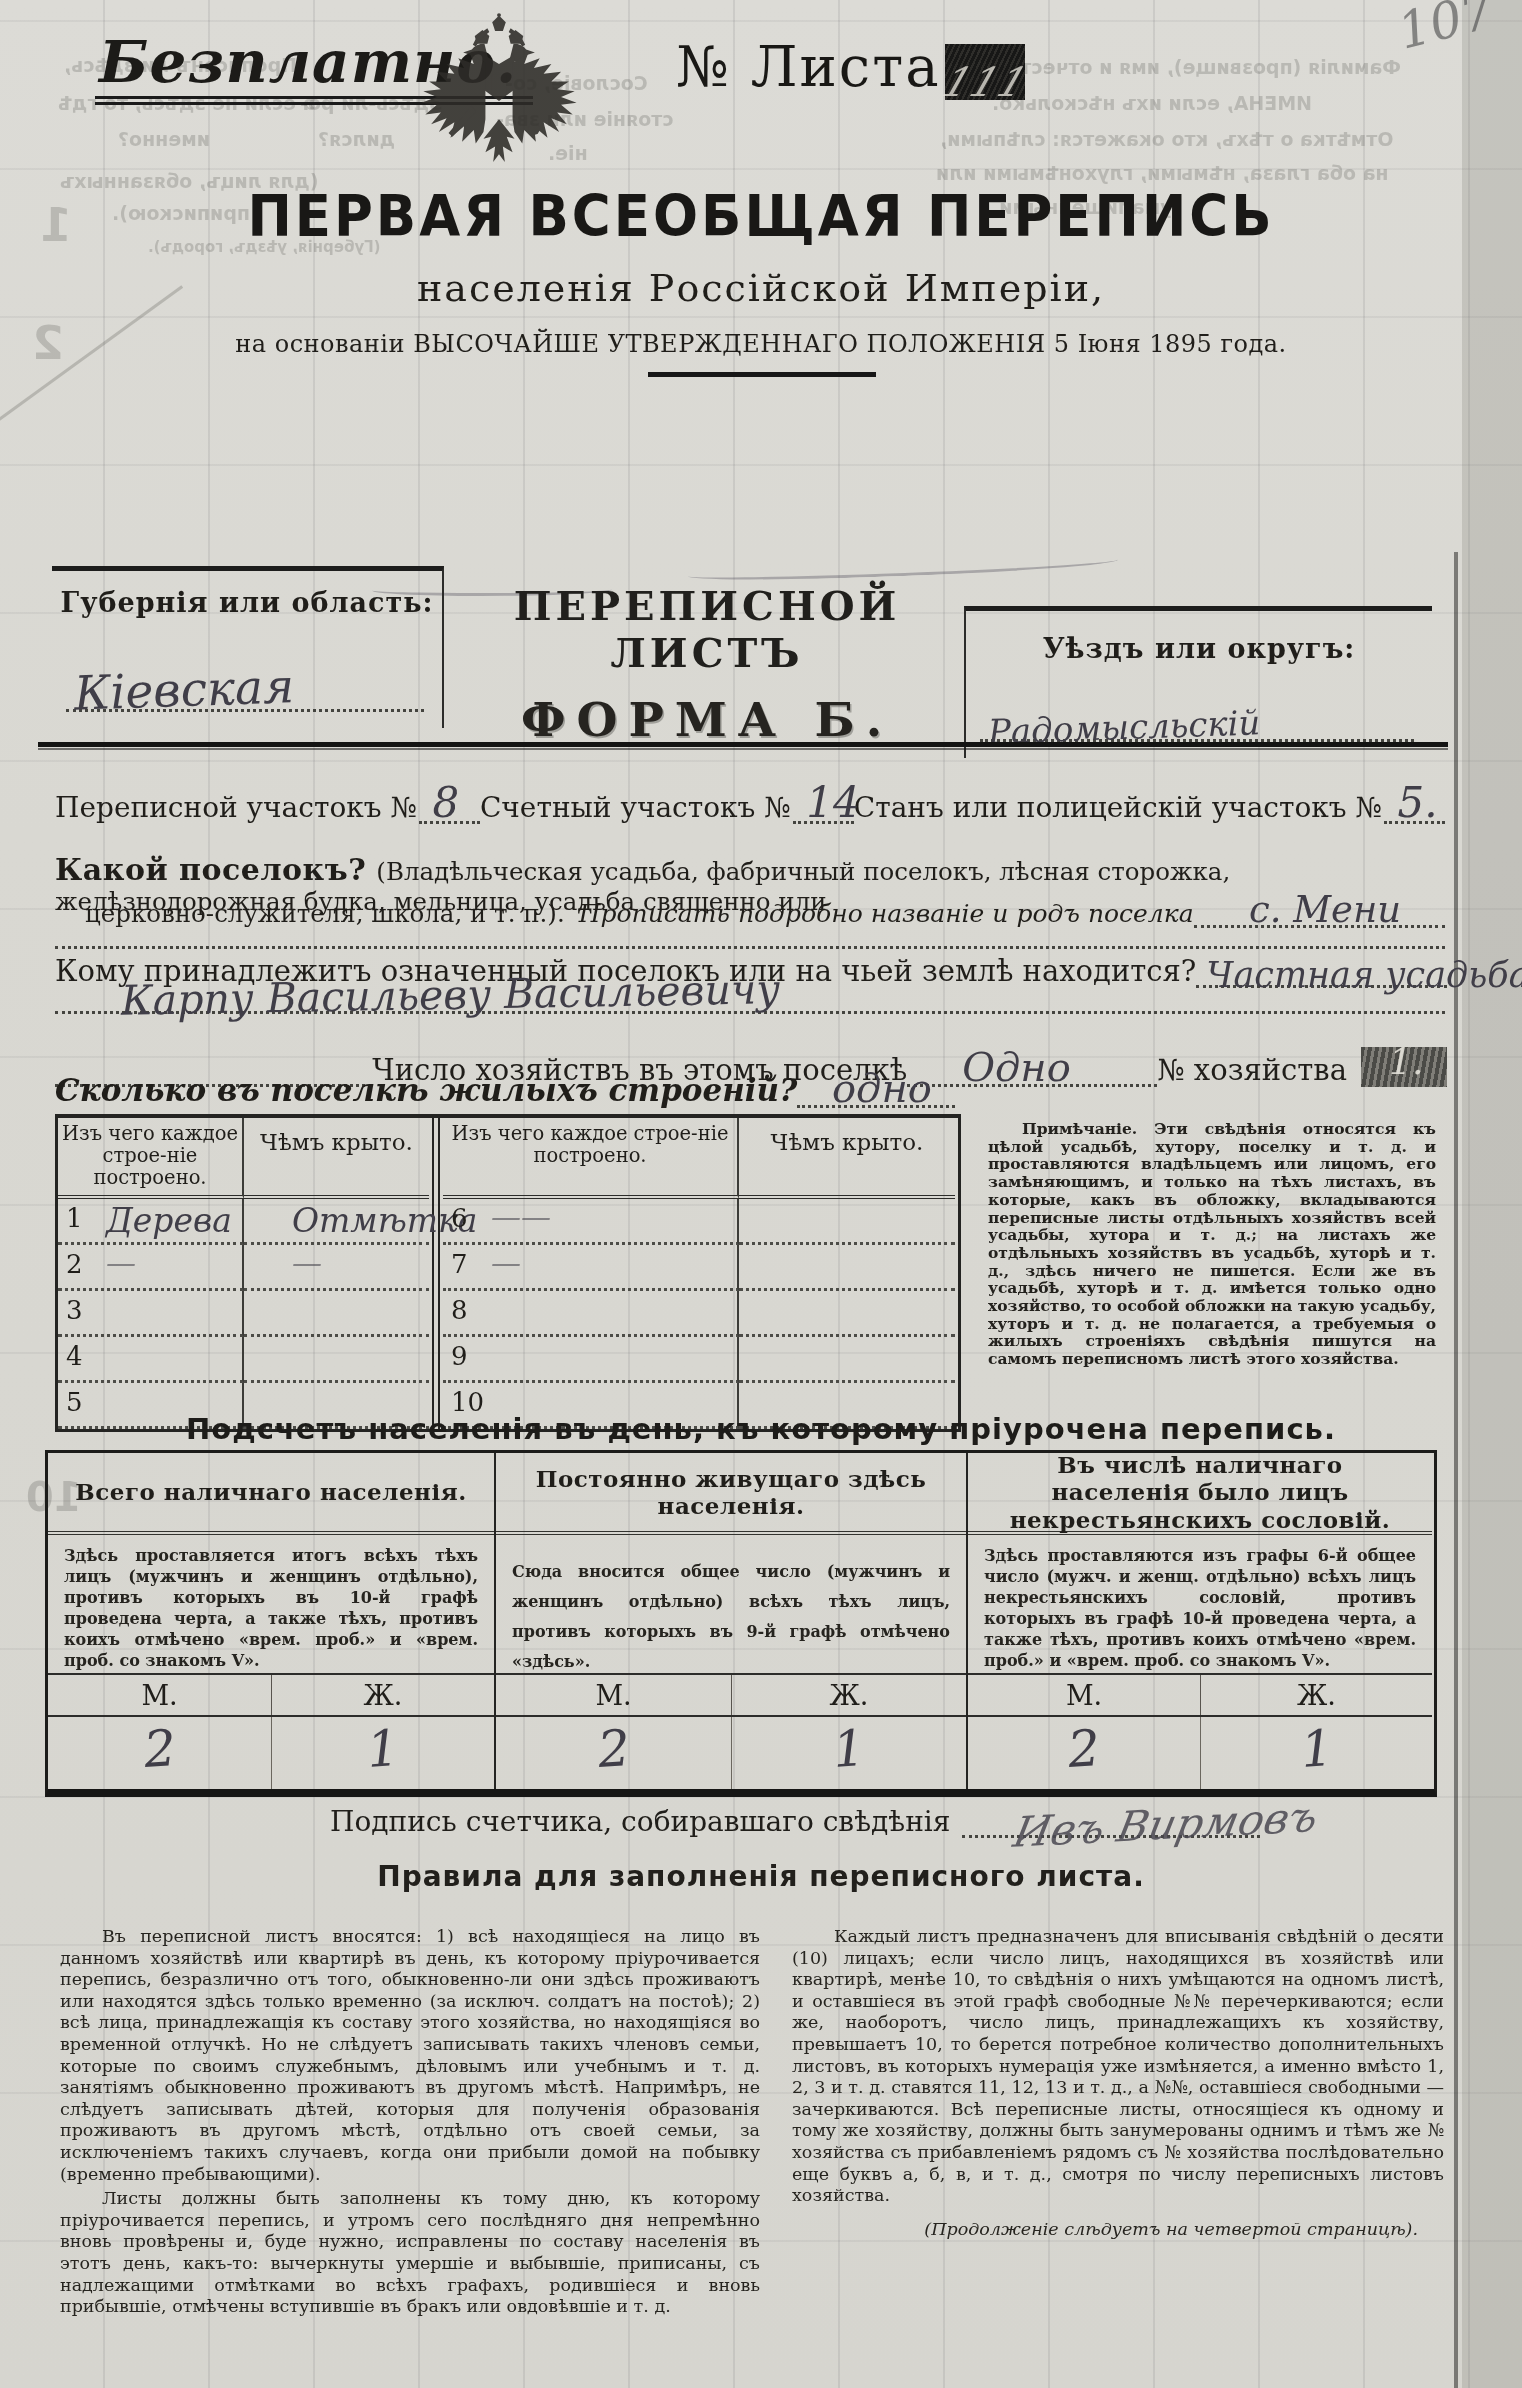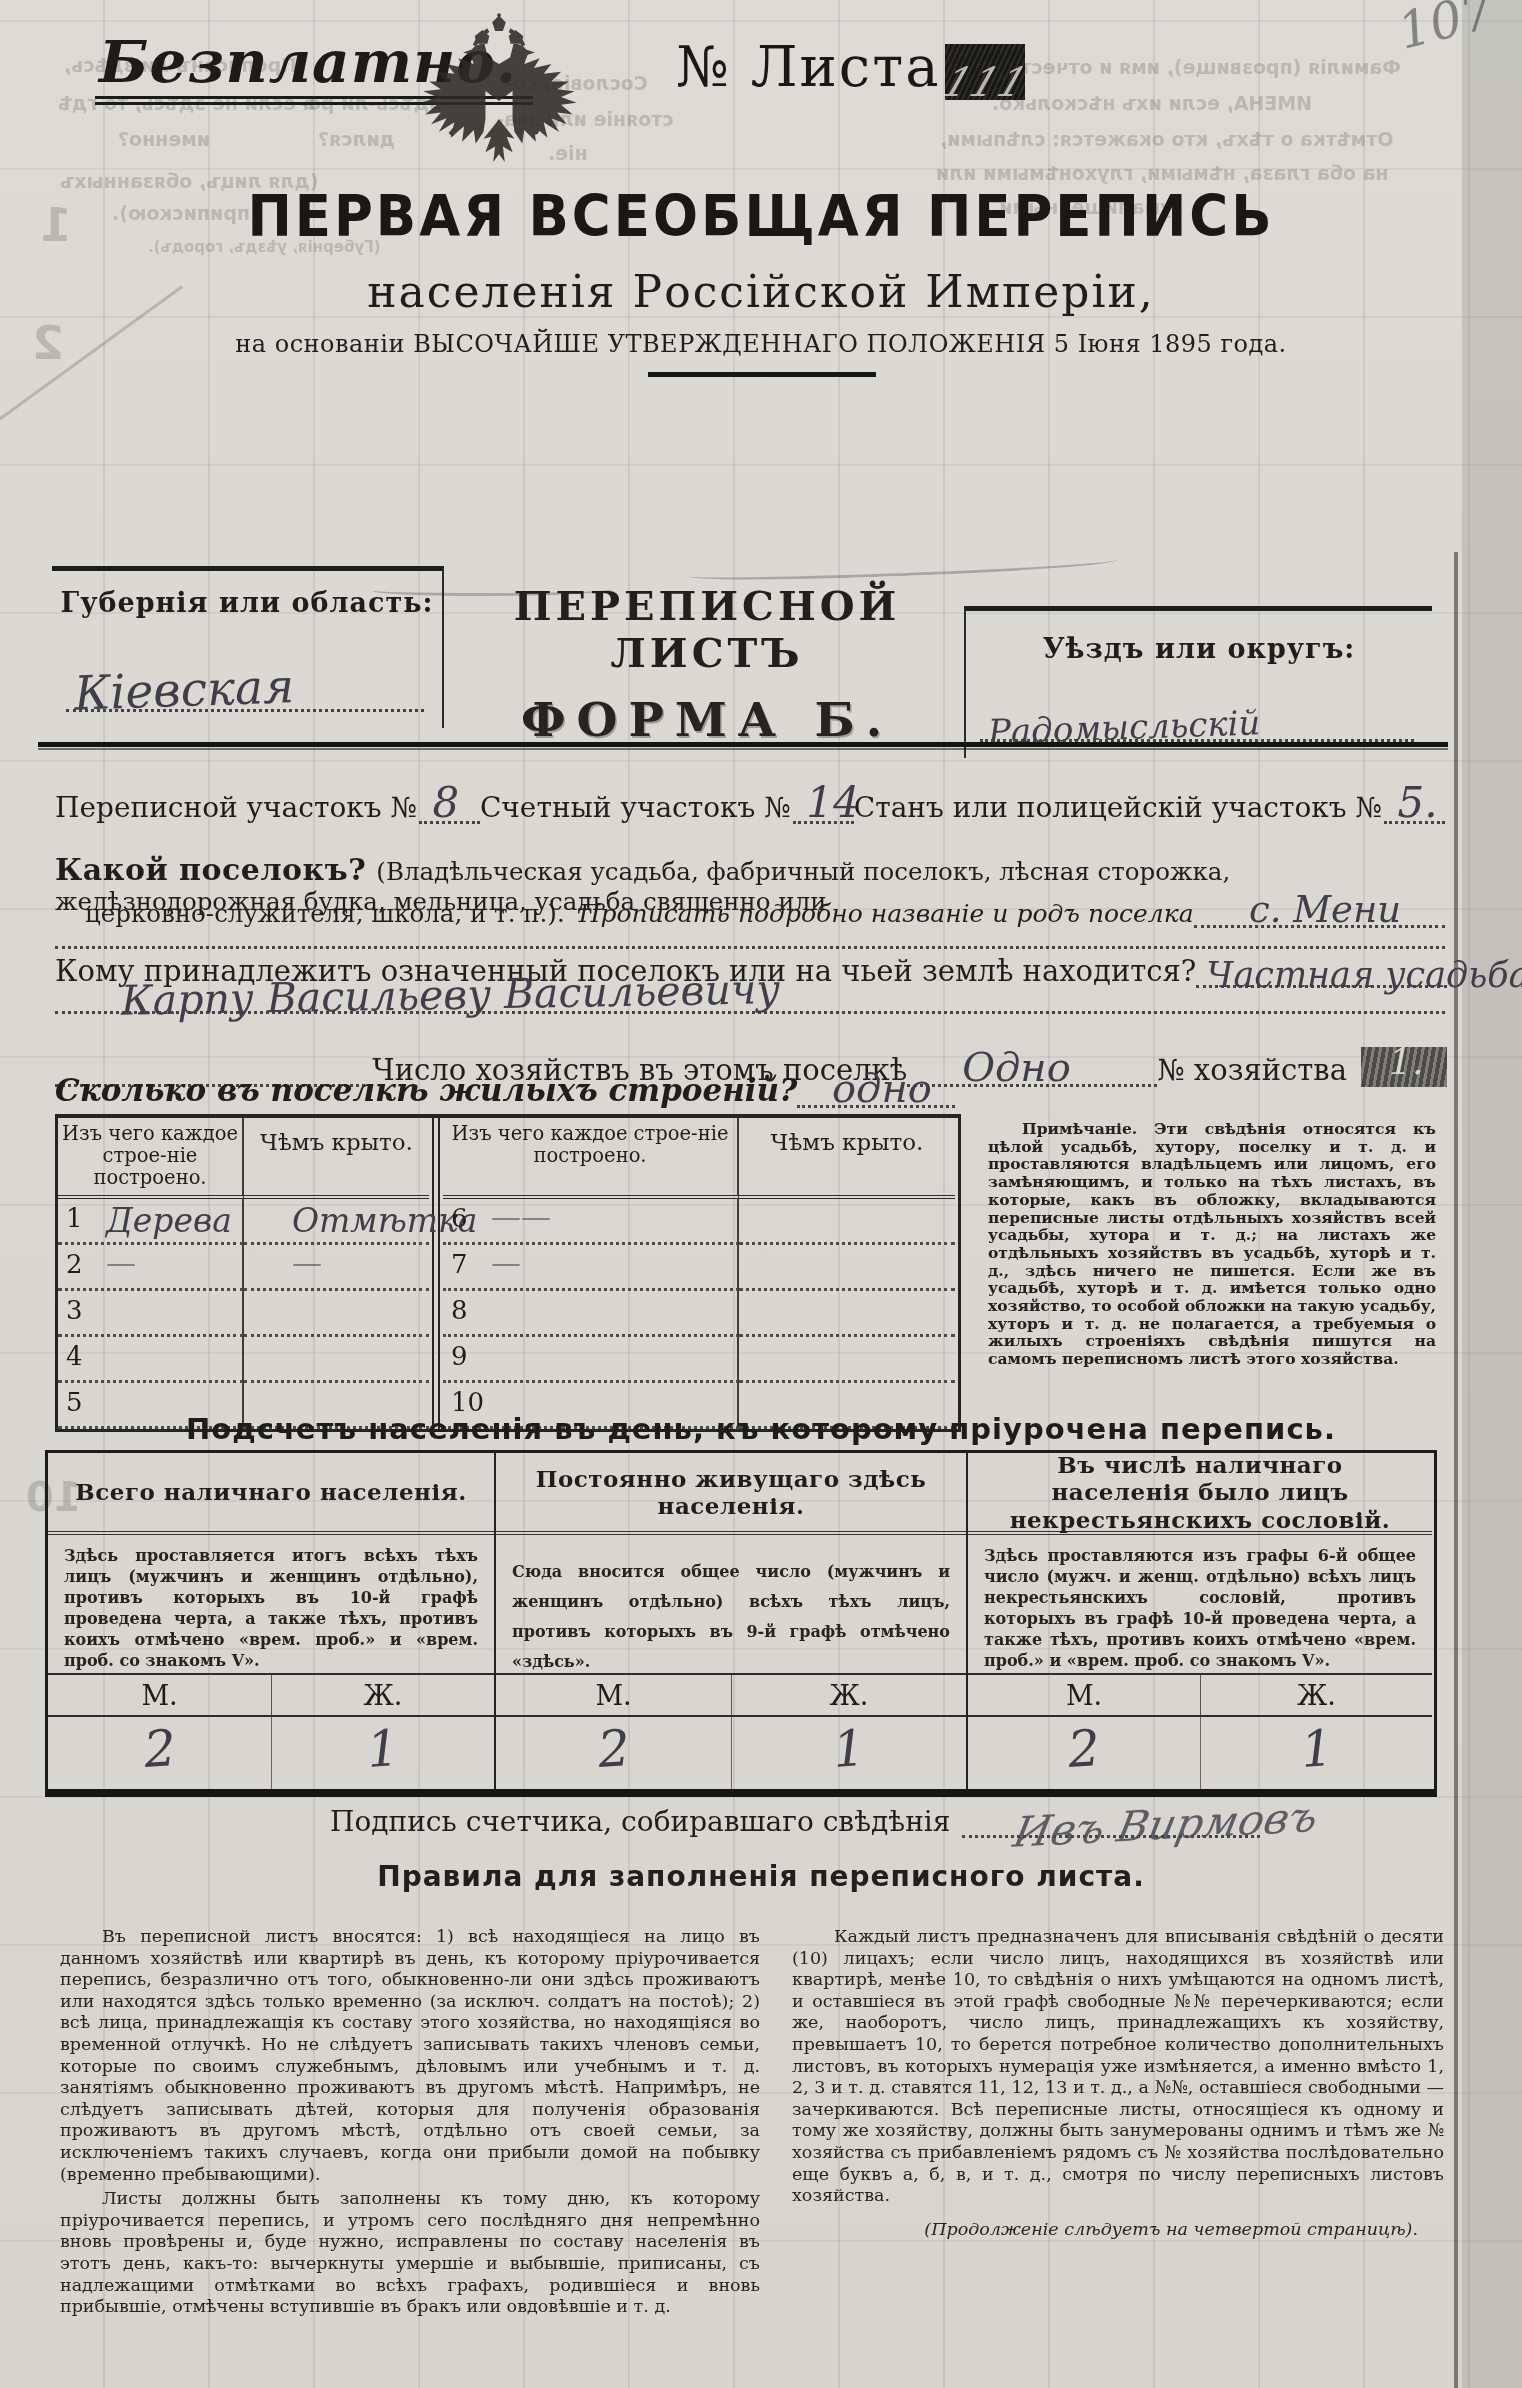--- a/index.html
+++ b/index.html
@@ -33,21 +33,21 @@
   .eagle { position:absolute; left:402px; top:12px; width:194px; height:172px; opacity:.88; }
   .sheet-no { position:absolute; left:676px; top:34px; font-size:56px; letter-spacing:2px; white-space:nowrap; color:#191815; }
   .smudge { display:inline-block; width:80px; height:56px; background:
       repeating-linear-gradient(115deg,#171716 0 3px,#2e2d2a 3px 5px); vertical-align:-10px; margin-left:4px; text-align:center; }
   .smudge i { color:rgba(225,223,214,.8); font-style:italic; font-size:40px; line-height:54px; display:inline-block; transform:skewX(-20deg); }
   .corner-num { position:absolute; left:1398px; top:-8px; font-size:50px; font-style:italic;
     color:rgba(58,58,60,.55); transform:rotate(-14deg); }
 
   .title { position:absolute; top:186px; left:0; width:100%; text-align:center;
     font-family:"DejaVu Sans", sans-serif; font-weight:bold; font-size:53px; letter-spacing:3px; color:#191816; transform:scaleY(1.06); }
-  .subtitle { position:absolute; top:266px; left:0; width:100%; text-align:center; font-size:44px; letter-spacing:2px; }
+  .subtitle { position:absolute; top:266px; left:0; width:100%; text-align:center; font-size:38px; letter-spacing:2px; }
   .subtitle2 { position:absolute; top:330px; left:0; width:100%; text-align:center; font-size:24px; letter-spacing:.5px; }
   .rule-center { position:absolute; top:372px; left:648px; width:228px; height:5px; background:#171717; }
 
   .hand { font-style:italic; color:#403e48; font-family:"DejaVu Serif", serif; white-space:nowrap; }
   .squig { position:absolute; border-bottom:3px solid rgba(75,73,85,.35); border-radius:0 0 55% 45%; }
   .sq1 { left:688px; top:560px; width:430px; height:16px; transform:rotate(-2deg); }
   .sq2 { left:372px; top:584px; width:240px; height:12px; }
 
   .gub-box { position:absolute; left:52px; top:566px; width:392px; height:162px;
     border-top:5px solid #1d1d1c; border-right:2px solid #2c2c2a; padding-top:16px; }

